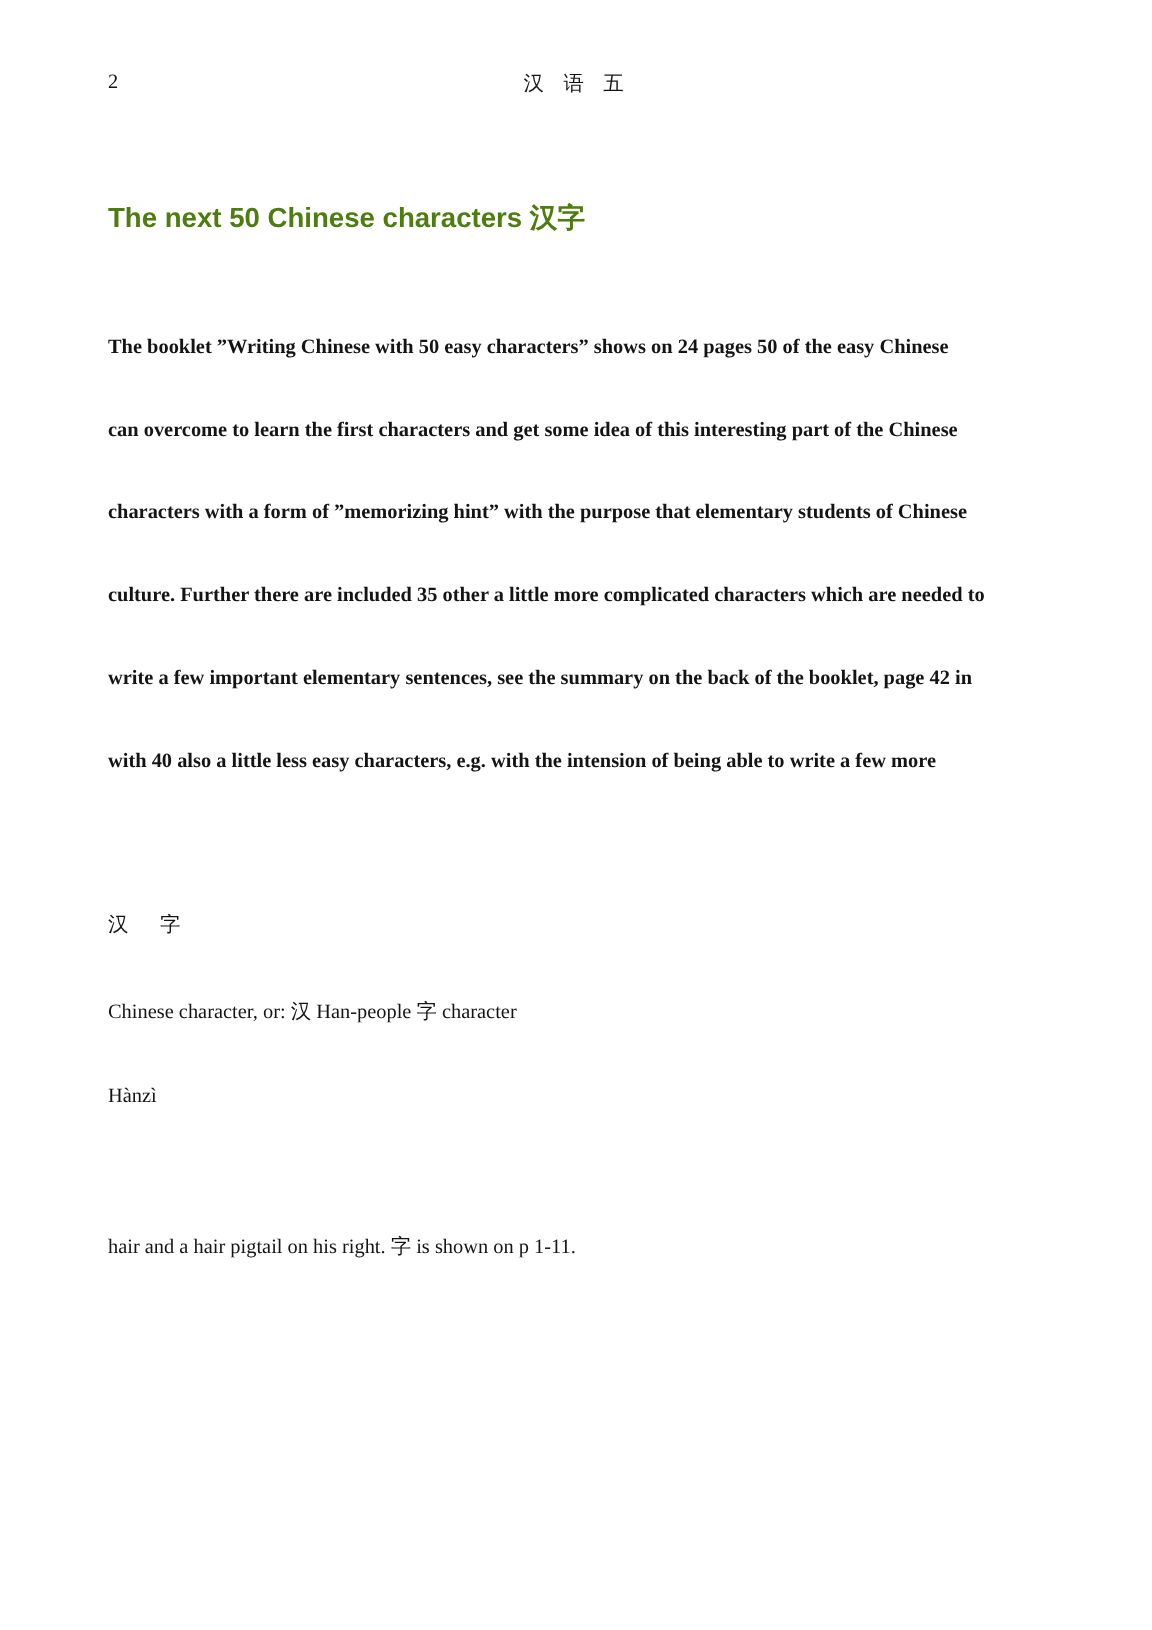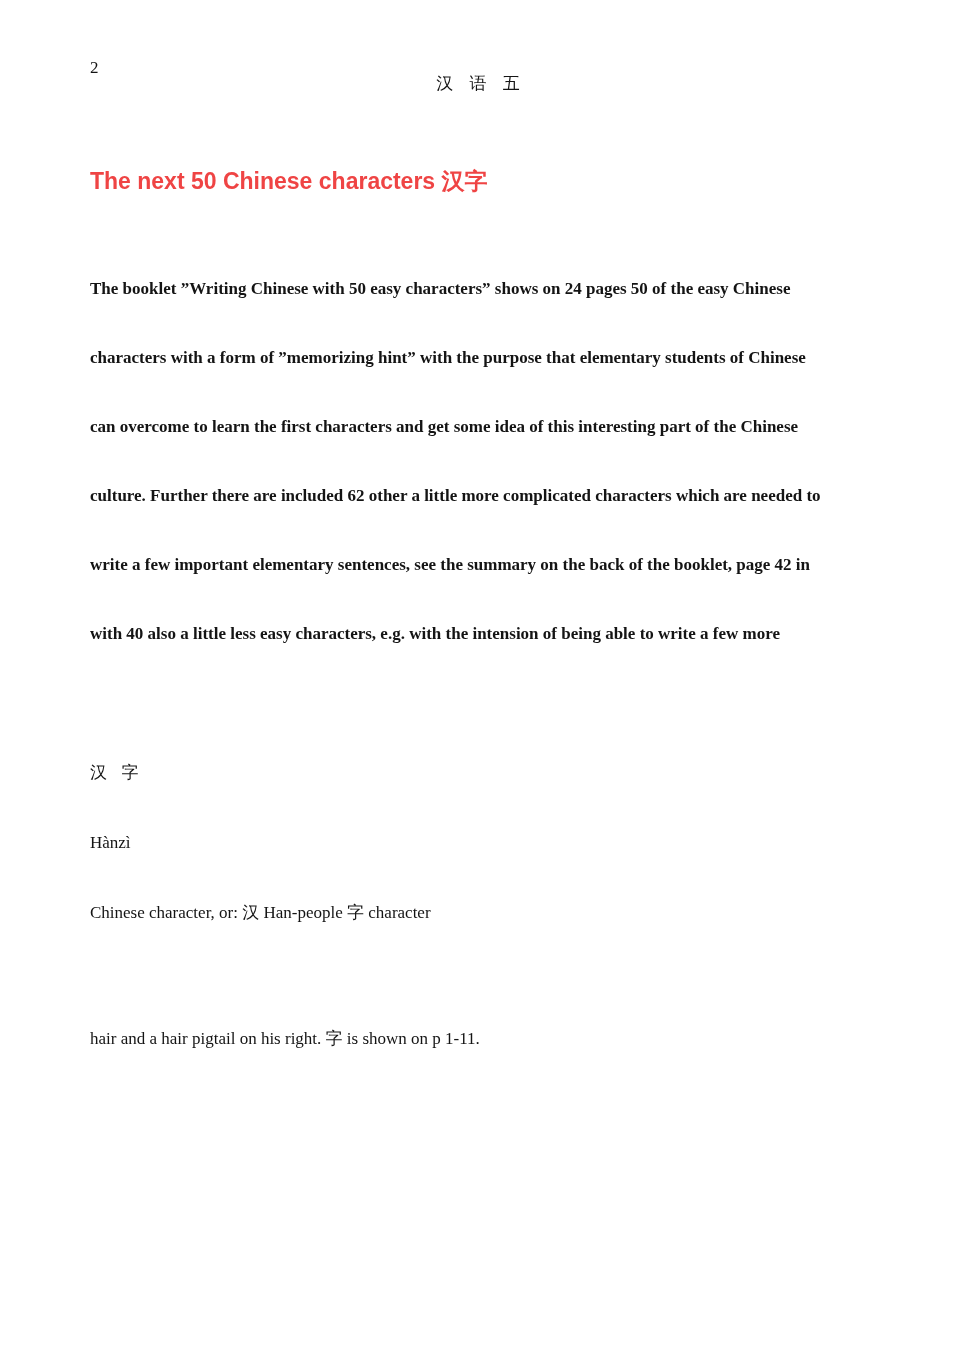--- a/index.html
+++ b/index.html
@@ -18,37 +18,37 @@
     background: #ffffff;
   }
   .doc-text { font-size: 17px; line-height: 23px; white-space: pre-wrap; }
 
   .header-row {
     position: relative;
     height: 24px;
     font-size: 17px;
   }
   .header-page-num { position: absolute; left: 0; top: 0; }
-  .header-center { position: absolute; left: 0; right: 0; top: 14px; text-align: center; letter-spacing: 6px; }
+  .header-center { position: absolute; left: 0; right: 0; top: 0; text-align: center; letter-spacing: 6px; }
 
   .doc-title {
     margin-top: 86px;
     font-family: "Liberation Sans", sans-serif;
     font-weight: bold;
     font-size: 23px;
     line-height: 26px;
-    color: #ef4444;
+    color: #4d7c0f;
     white-space: pre-wrap;
   }
 
   .intro { margin-top: 37px; font-weight: bold; }
 
   .entry-head { margin-top: 24px; }
   .entry-head .line { line-height: 24px; }
-  .cjk-spaced { letter-spacing: 2px; }
+  .cjk-spaced { letter-spacing: 2px; font-family: Liberation Mono, monospace; }
 
   .bigchar-para { margin-top: 10px; }
   .bigchar-line { line-height: 32px; }
   .big-char {
     font-size: 29px;
     vertical-align: -3px;
     margin-right: 6px;
   }
 </style>
 </head>
@@ -58,31 +58,31 @@
 
   <div class="header-row">
     <span class="header-page-num">2</span>
     <span class="header-center">汉 语 五</span>
   </div>
 
   <h1 class="doc-title">The next 50 Chinese characters 汉字</h1>
 
   <div class="intro doc-text">
     <div>The booklet ”Writing Chinese with 50 easy characters” shows on 24 pages 50 of the easy Chinese</div>
+    <div>can overcome to learn the first characters and get some idea of this interesting part of the Chinese</div>
     <div>characters with a form of ”memorizing hint” with the purpose that elementary students of Chinese</div>
-    <div>can overcome to learn the first characters and get some idea of this interesting part of the Chinese</div>
-    <div>culture. Further there are included 62 other a little more complicated characters which are needed to</div>
+    <div>culture. Further there are included 35 other a little more complicated characters which are needed to</div>
     <div>write a few important elementary sentences, see the summary on the back of the booklet, page 42 in</div>
     <div>with 40 also a little less easy characters, e.g. with the intension of being able to write a few more</div>
   </div>
 
   <div class="entry-head doc-text">
     <div class="line cjk-spaced">汉  字</div>
+    <div class="line">Chinese character, or: 汉 Han-people 字 character</div>
     <div class="line">Hànzì</div>
-    <div class="line">Chinese character, or: 汉 Han-people 字 character</div>
   </div>
 
   <div class="bigchar-para doc-text">
     <div>hair and a hair pigtail on his right. 字 is shown on p 1-11.</div>
     
   </div>
 
 </div>
 
 </body></html>

